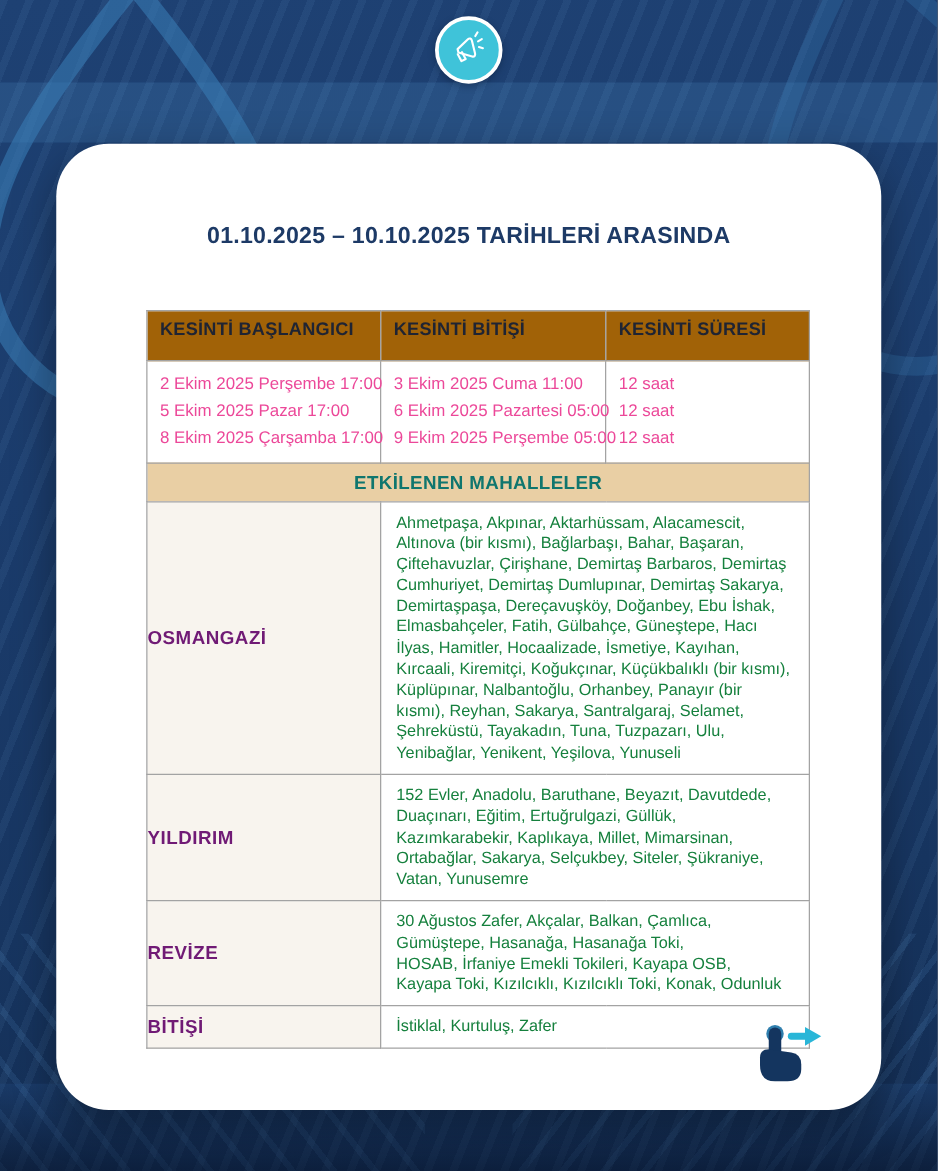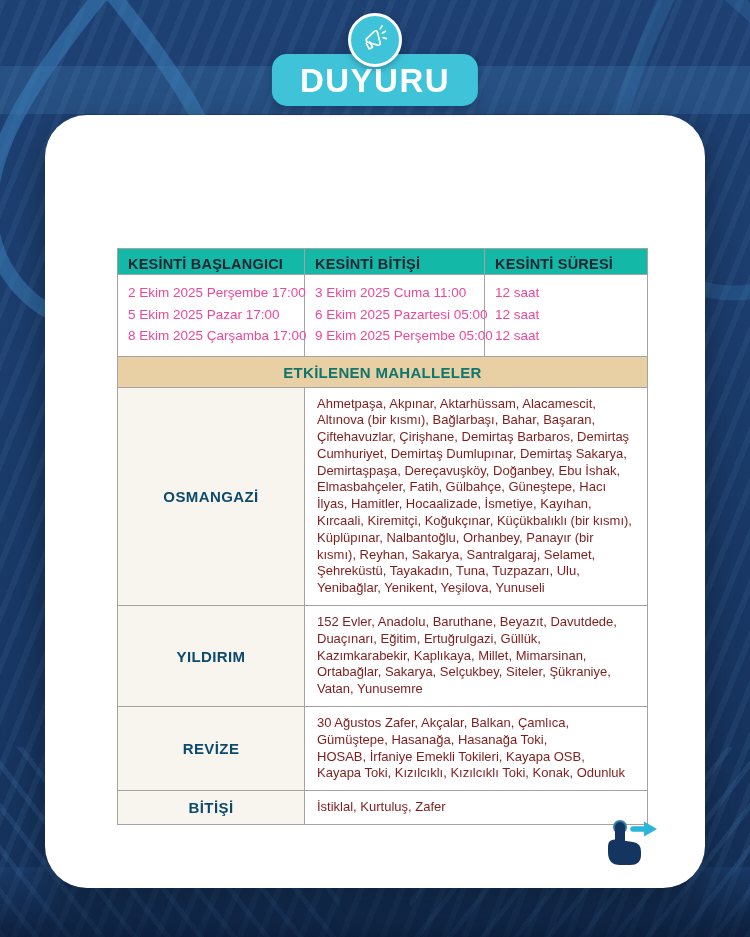--- a/index.html
+++ b/index.html
@@ -54,35 +54,35 @@
     text-align:center; color:#1d3a66; font-weight:bold;
     font-size:18.5px; line-height:26px; letter-spacing:.2px;
   }
 
   
   .table-wrap { position:absolute; top:133px; left:72px; width:530px; }
   table { width:100%; border-collapse:collapse; table-layout:fixed; }
   col.c1 { width:187px; } col.c2 { width:180px; } col.c3 { width:163px; }
   th, td { border:1px solid #a3a3a3; }
   th {
-    background:#14b8a6; color:#1f2433; text-align:left;
-    font-size:14.5px; letter-spacing:.2px; padding:7px 10px 2px;
+    background:#a16207; color:#1f2433; text-align:left;
+    font-size:14.5px; letter-spacing:.2px; padding:7px 10px 16px;
   }
   td.sched-cell { vertical-align:top; padding:7px 10px 9px; }
   .sched-line { font-size:13.5px; line-height:21.5px; color:#ec4899; white-space:nowrap; }
   td.band-cell {
     background:#e9cfa4; text-align:center; color:#0f766e;
     font-weight:bold; font-size:15px; letter-spacing:.3px; padding:7px 6px 6px;
   }
   td.district-label {
-    background:#f8f4ee; text-align:center; vertical-align:middle;
-    font-weight:bold; font-size:15px; letter-spacing:.4px; color:#0c4a6e;
+    background:#f8f4ee; vertical-align:middle;
+    font-weight:bold; font-size:15px; letter-spacing:.4px; color:#701a75;
   }
   td.district-content { vertical-align:middle; padding:8px 12px; }
-  .district-text { font-size:13px; line-height:16.8px; color:#7f1d1d; white-space:pre-line; }
+  .district-text { font-size:13px; line-height:16.8px; color:#15803d; white-space:pre-line; }
 
   
   .swipe { position:absolute; right:46px; bottom:16px; width:60px; height:56px; }
 </style>
 </head>
 <body>
 
 <div class="stage">
 
   <div class="stripes"></div>
@@ -102,26 +102,26 @@
       <svg width="34" height="34" viewBox="0 0 48 48">
         <g fill="none" stroke="#ffffff" stroke-width="2.4" stroke-linejoin="round" stroke-linecap="round" transform="rotate(-14 24 24)">
           <path d="M12 20 L26 12 C28.2 10.8 30 12 30 14.8 L30 29.2 C30 32 28.2 33.2 26 32 L12 24 Z"></path>
           <path d="M16 24.5 l2.2 8.5 -5.2 1.2 -2.2 -8.5"></path>
           <path d="M35 10.5 l3.5 -3.5"></path>
           <path d="M36.5 17 l4.8 -1.4"></path>
           <path d="M36 23.5 l4 2.4"></path>
         </g>
       </svg>
     </div>
-    <div class="badge">DUYURU</div>
   </div>
 
   <div class="card">
 
     <div class="poster-title">
+      <div>01.10.2025 – 10.10.2025 TARİHLERİ ARASINDA</div>
     </div>
 
     <div class="table-wrap">
       <table>
         <colgroup>
             <col class="c1">
             <col class="c2">
             <col class="c3">
           </colgroup>
         <thead>

